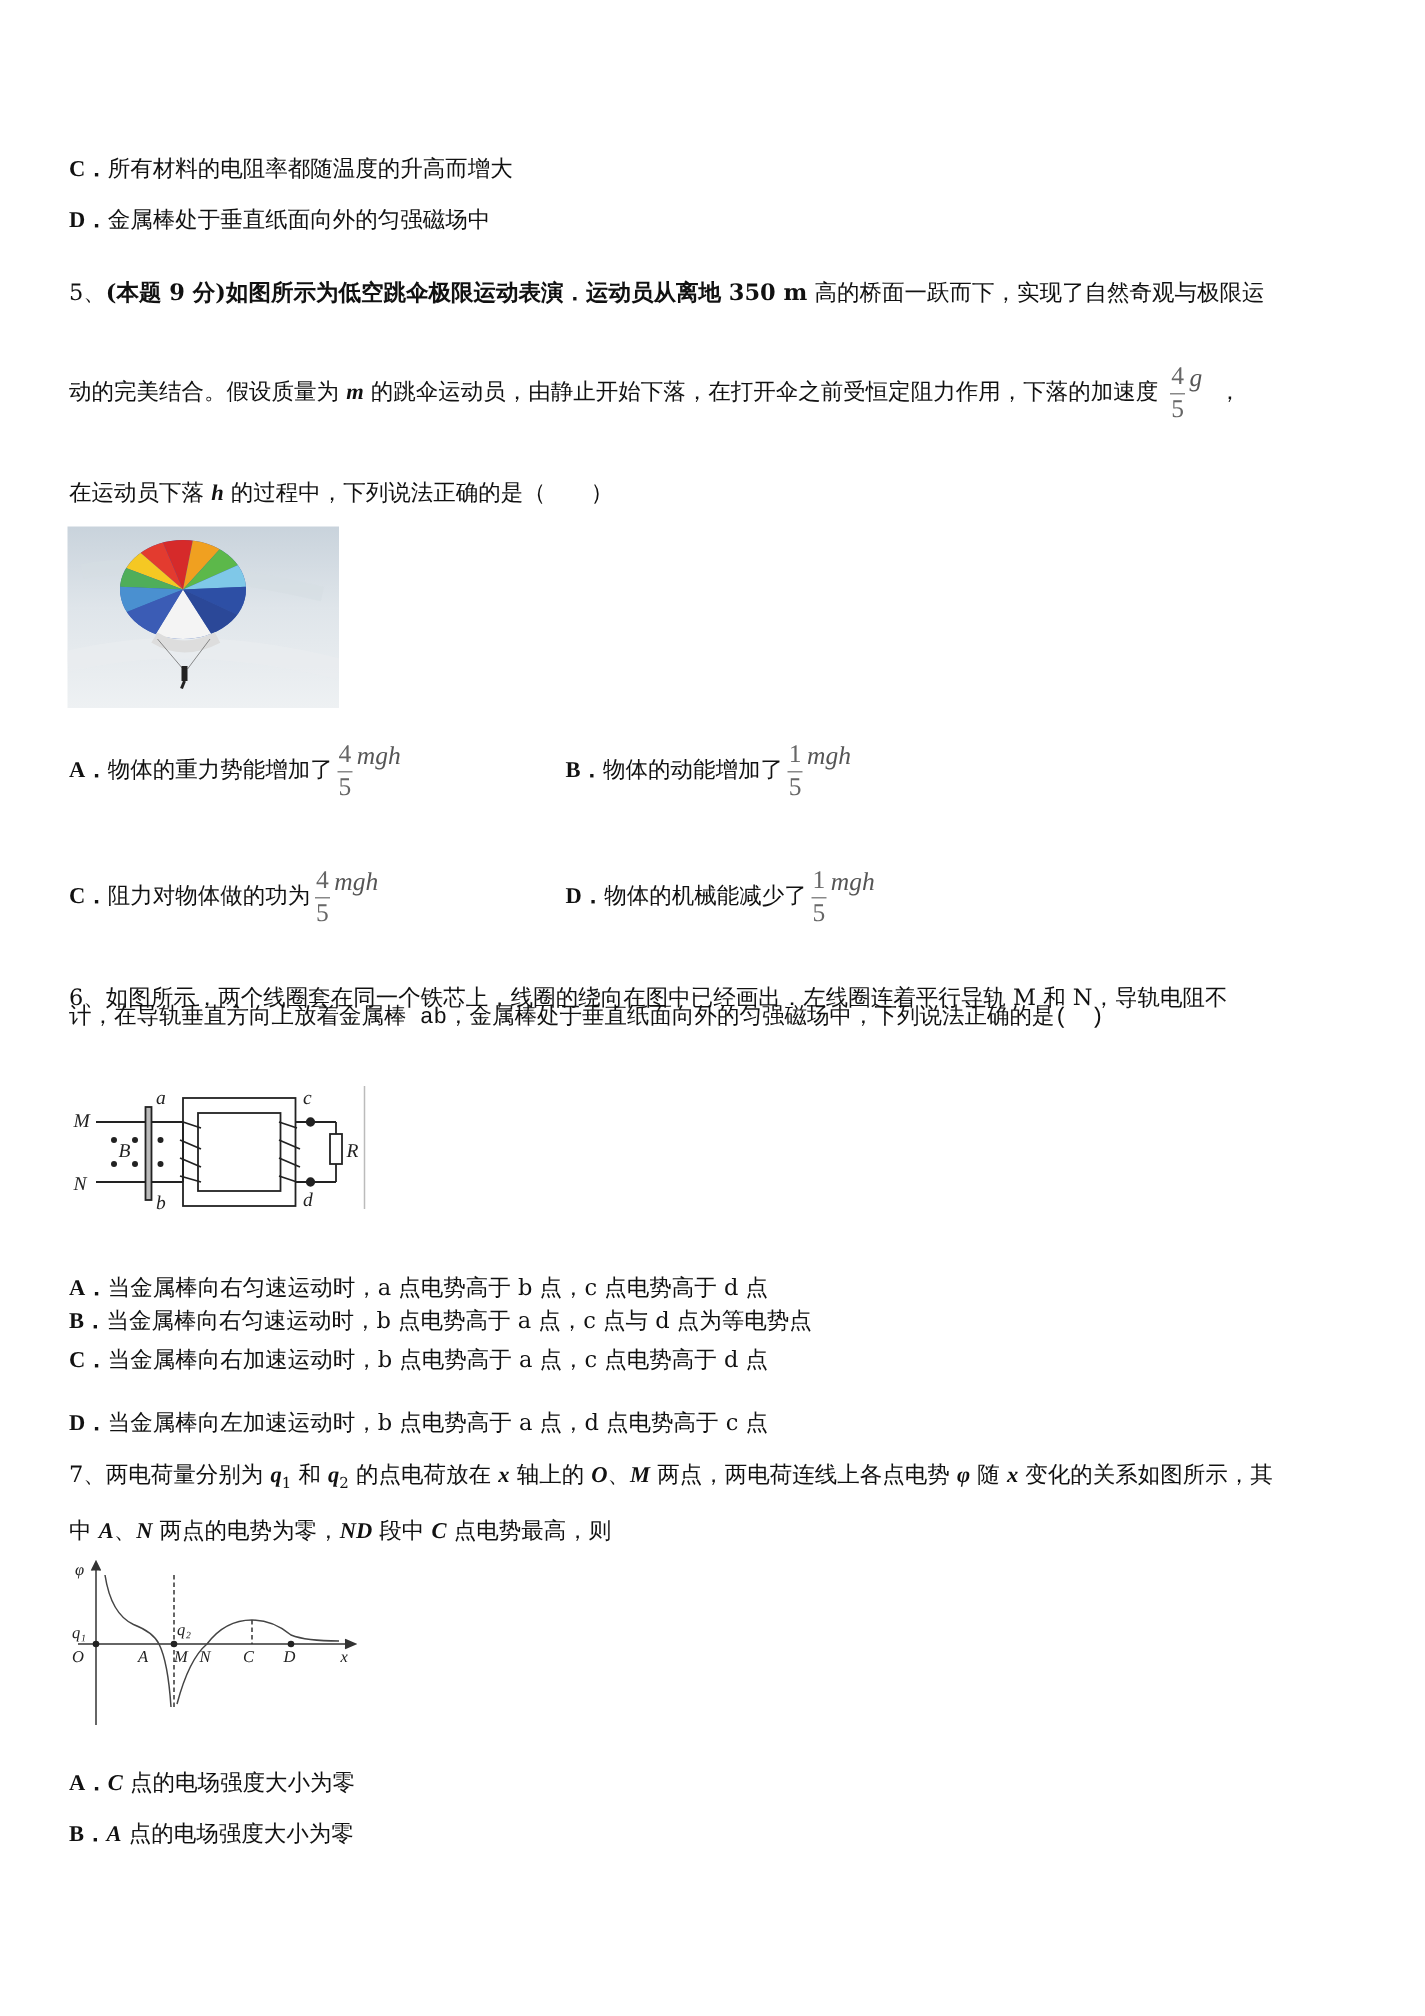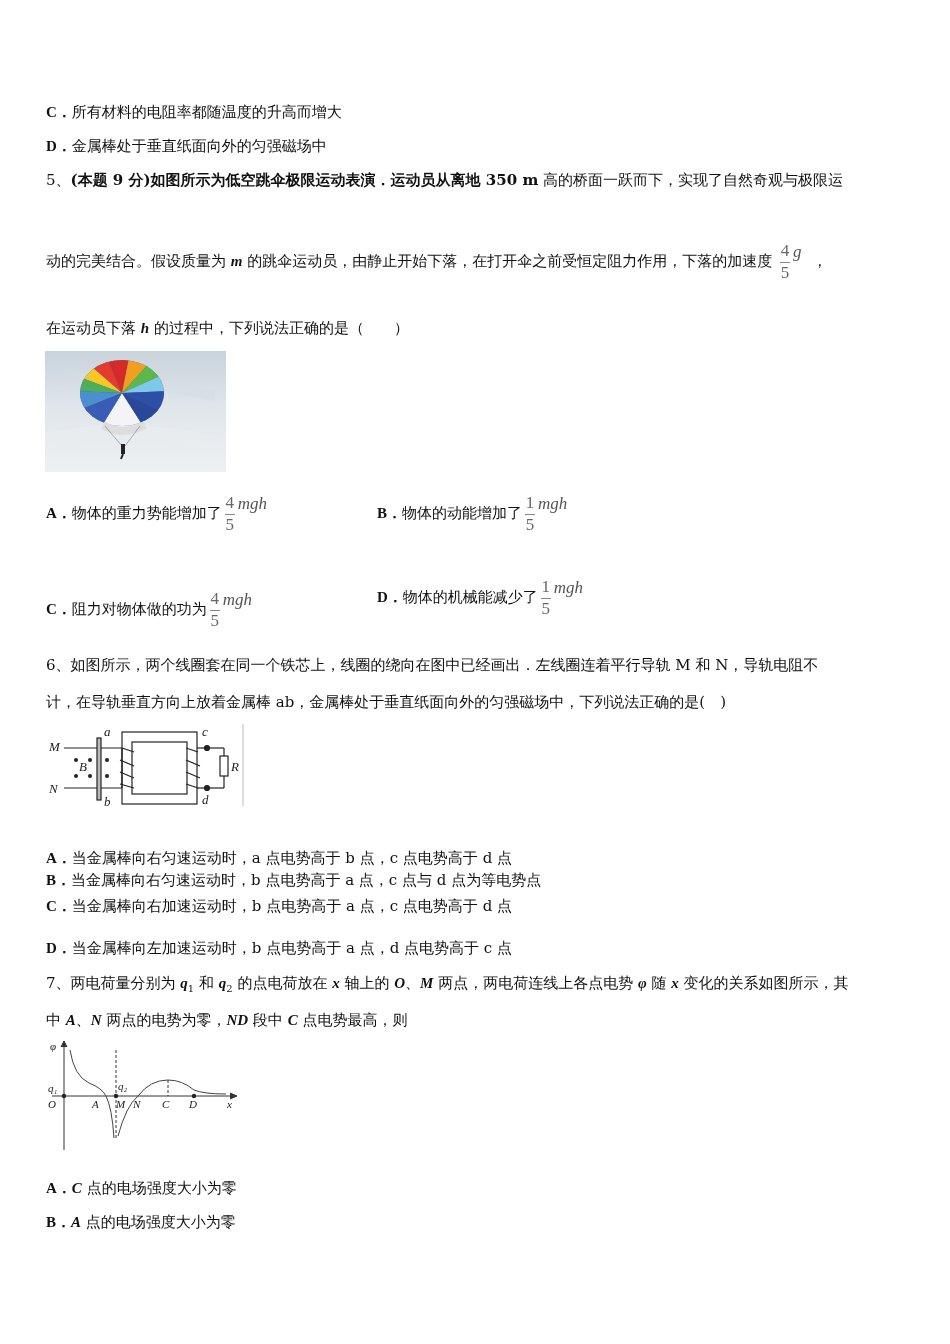--- a/index.html
+++ b/index.html
@@ -25,21 +25,21 @@
 </head>
 <body>
 
 <div class="line" style="top:102px;">
   <span class="opt">C．</span><span>所有材料的电阻率都随温度的升高而增大</span>
 </div>
 <div class="line" style="top:136px;">
   <span class="opt">D．</span><span>金属棒处于垂直纸面向外的匀强磁场中</span>
 </div>
 
-<div class="line" style="top:170px;">
+<div class="line" style="top:185px;">
   <span>5、</span><span class="b">(本题 9 分)如图所示为低空跳伞极限运动表演．运动员从离地 </span><span class="b">350 m</span><span> 高的桥面一跃而下，实现了自然奇观与极限运</span>
 </div>
 <div class="line" style="top:238px; height:46px; line-height:46px;">
   <span>动的完美结合。假设质量为 </span><span class="i">m</span><span> 的跳伞运动员，由静止开始下落，在打开伞之前受恒定阻力作用，下落的加速度</span>
   <span class="frac"><span class="num">4</span><span class="bar"></span><span class="den">5</span></span><span class="mexpr">g</span>
   <span style="margin-left:6px;">，</span>
 </div>
 <div class="line" style="top:318px;text-align:center;">
   <span>在运动员下落 </span><span class="i">h</span><span> 的过程中，下列说法正确的是（　　）</span>
 </div>
@@ -75,29 +75,29 @@
     <line x1="78" y1="103" x2="76" y2="108" stroke="#222" stroke-width="2"></line>
   </svg>
 </div>
 
 <div class="line" style="top:490px; height:46px; line-height:46px;">
   <span class="opt">A．</span><span>物体的重力势能增加了</span><span class="frac"><span class="num">4</span><span class="bar"></span><span class="den">5</span></span><span class="mexpr">mgh</span>
 </div>
 <div class="line" style="top:490px; left:377px; height:46px; line-height:46px;">
   <span class="opt">B．</span><span>物体的动能增加了</span><span class="frac"><span class="num">1</span><span class="bar"></span><span class="den">5</span></span><span class="mexpr">mgh</span>
 </div>
-<div class="line" style="top:574px; height:46px; line-height:46px;margin-top:12px;">
+<div class="line" style="top:574px; height:46px; line-height:46px;">
   <span class="opt">C．</span><span>阻力对物体做的功为</span><span class="frac"><span class="num">4</span><span class="bar"></span><span class="den">5</span></span><span class="mexpr">mgh</span>
 </div>
 <div class="line" style="top:574px; left:377px; height:46px; line-height:46px;">
   <span class="opt">D．</span><span>物体的机械能减少了</span><span class="frac"><span class="num">1</span><span class="bar"></span><span class="den">5</span></span><span class="mexpr">mgh</span>
 </div>
 
 <div class="line" style="top:655px;">6、如图所示，两个线圈套在同一个铁芯上，线圈的绕向在图中已经画出．左线圈连着平行导轨 M 和 N，导轨电阻不</div>
-<div class="line" style="top:692px;">计，在导轨垂直方向上放着金属棒 ab，金属棒处于垂直纸面向外的匀强磁场中，下列说法正确的是(　)</div>
+<div class="line" style="top:669px;font-family:Liberation Mono, monospace;">计，在导轨垂直方向上放着金属棒 ab，金属棒处于垂直纸面向外的匀强磁场中，下列说法正确的是(　)</div>
 
 <div class="fig" style="left:44px; top:722px; width:202px; height:86px;">
   <svg width="202" height="86" viewBox="0 0 202 86" font-family="Liberation Serif, serif" font-style="italic" font-size="13" fill="none" stroke="#222" stroke-width="1.2">
 
     <line x1="20" y1="26" x2="78" y2="26"></line>
     <line x1="20" y1="66" x2="78" y2="66"></line>
 
     <rect x="53" y="16" width="4" height="62" fill="#bbb"></rect>
 
     <g fill="#222" stroke="none">

